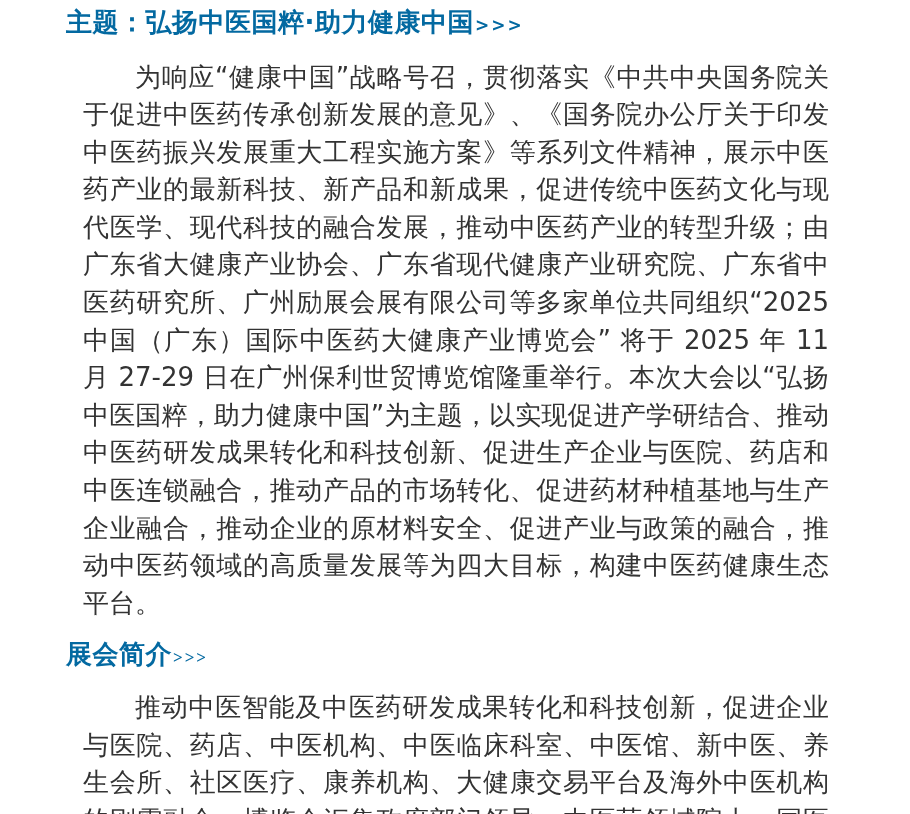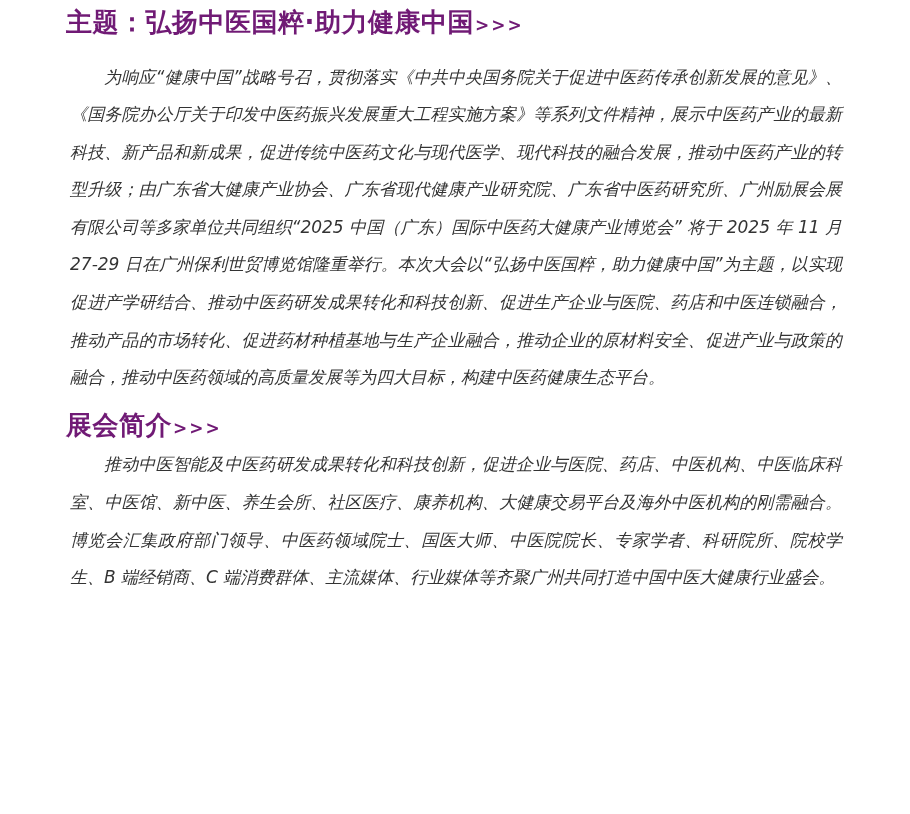--- a/index.html
+++ b/index.html
@@ -14,52 +14,52 @@
     font-family: "DejaVu Sans", "Liberation Sans", sans-serif;
     overflow: hidden;
   }
   .doc {
     width: 910px;
     height: 814px;
     padding: 6px 64px 0 66px;
     background: #ffffff;
   }
   .heading {
-    color: #701a75;
+    color: #0369a1;
     font-size: 26px;
     font-weight: bold;
     margin: 0;
     padding: 0;
     line-height: 1.25;
     letter-spacing: 0.5px;
     white-space: nowrap;
   }
   .heading .arrows {
     font-size: 17px;
     font-weight: bold;
     letter-spacing: 2px;
     margin-left: 1px;
   }
   .heading-theme {
     margin-bottom: 20px;
   }
   .heading-expo {
     margin-top: 12px;
     margin-bottom: 5px;
+    font-family: Liberation Serif, serif;
   }
   p.body-par {
     color: #333333;
-    font-size: 17px;
+    font-size: 26px;
     line-height: 37.6px;
     text-align: justify;
     text-indent: 2em;
-    margin: 4px;
+    margin: 17px;
     padding: 0;
     word-break: break-all;
-    font-style: italic;
   }
 </style>
 </head>
 <body>
 
 <div class="doc">
 
   <h1 class="heading heading-theme"><span>主题：弘扬中医国粹·助力健康中国</span><span class="arrows">&gt;&gt;&gt;</span></h1>
 
   <p class="body-par">为响应“健康中国”战略号召，贯彻落实《中共中央国务院关于促进中医药传承创新发展的意见》、《国务院办公厅关于印发中医药振兴发展重大工程实施方案》等系列文件精神，展示中医药产业的最新科技、新产品和新成果，促进传统中医药文化与现代医学、现代科技的融合发展，推动中医药产业的转型升级；由广东省大健康产业协会、广东省现代健康产业研究院、广东省中医药研究所、广州励展会展有限公司等多家单位共同组织“2025 中国（广东）国际中医药大健康产业博览会” 将于 2025 年 11 月 27-29 日在广州保利世贸博览馆隆重举行。本次大会以“弘扬中医国粹，助力健康中国”为主题，以实现促进产学研结合、推动中医药研发成果转化和科技创新、促进生产企业与医院、药店和中医连锁融合，推动产品的市场转化、促进药材种植基地与生产企业融合，推动企业的原材料安全、促进产业与政策的融合，推动中医药领域的高质量发展等为四大目标，构建中医药健康生态平台。</p>

